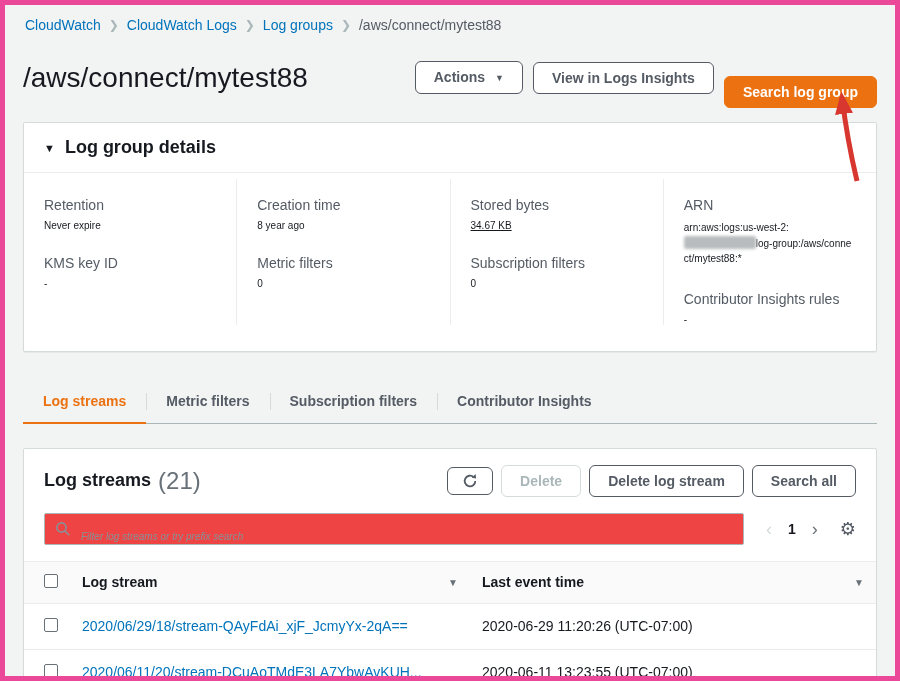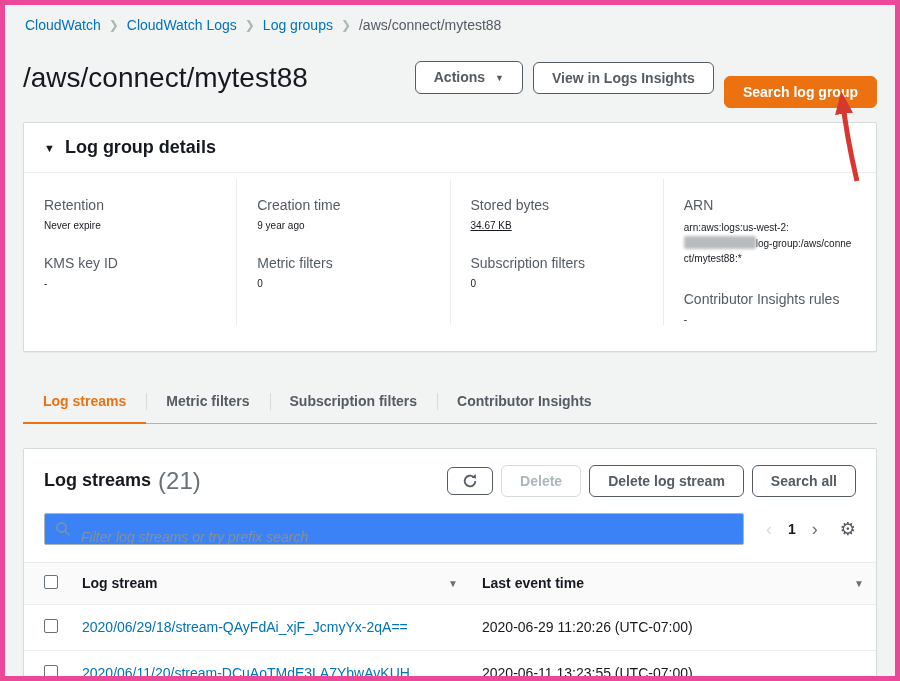--- a/index.html
+++ b/index.html
@@ -55,21 +55,21 @@
   .streams-title { font-size: 18px; font-weight: 700; color: #16191f; }
   .streams-count { color: #687078; font-size: 24px; margin-left: 7px; }
   .streams-actions { margin-left: auto; display: flex; gap: 8px; align-items: center; }
   .icon-btn { width: 46px; padding: 5px 0; display: flex; align-items: center; justify-content: center; }
 
   
   .filter-row { display: flex; align-items: center; padding: 2px 20px 16px; }
   .search-box { position: relative; flex: 1; max-width: 700px; }
   .search-box input {
     width: 100%; height: 32px; border: 1px solid #aab7b8; border-radius: 2px;
-    padding: 16px 10px 0 36px; font-size: 14px; color: #16191f; font-family: inherit; background: #3b82f6;
+    padding: 16px 10px 0 36px; font-size: 10px; color: #16191f; font-family: inherit; background: #ef4444;
   }
   .search-box input::placeholder { color: #879196; font-style: italic; }
   .search-icon { position: absolute; left: 11px; top: 8px; }
   .pagination { display: flex; align-items: center; gap: 16px; margin-left: auto; font-size: 14px; color: #16191f; padding-left: 16px; }
   .page-chevron { font-size: 18px; color: #687078; cursor: pointer; line-height: 1; }
   .page-chevron.disabled { color: #d5dbdb; cursor: default; }
   .page-number { font-weight: 700; }
   .gear-icon { font-size: 18px; color: #545b64; cursor: pointer; margin-left: 6px; }
 
   
@@ -125,21 +125,21 @@
           <div class="value">Never expire</div>
         </div>
         <div class="field">
           <div class="label">KMS key ID</div>
           <div class="value">-</div>
         </div>
       </div>
       <div class="details-col">
         <div class="field">
           <div class="label">Creation time</div>
-          <div class="value">9 year ago</div>
+          <div class="value">8 year ago</div>
         </div>
         <div class="field">
           <div class="label">Metric filters</div>
           <div class="value">0</div>
         </div>
       </div>
       <div class="details-col">
         <div class="field">
           <div class="label">Stored bytes</div>
           <div class="value"><span class="underlined">34.67 KB</span></div>

